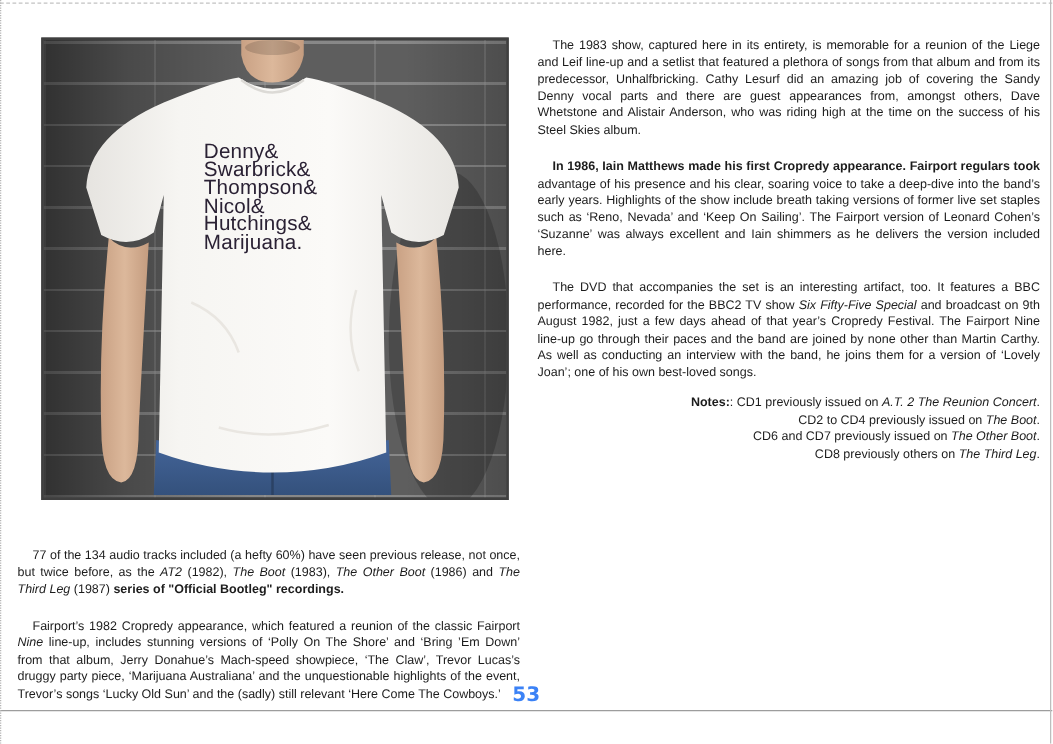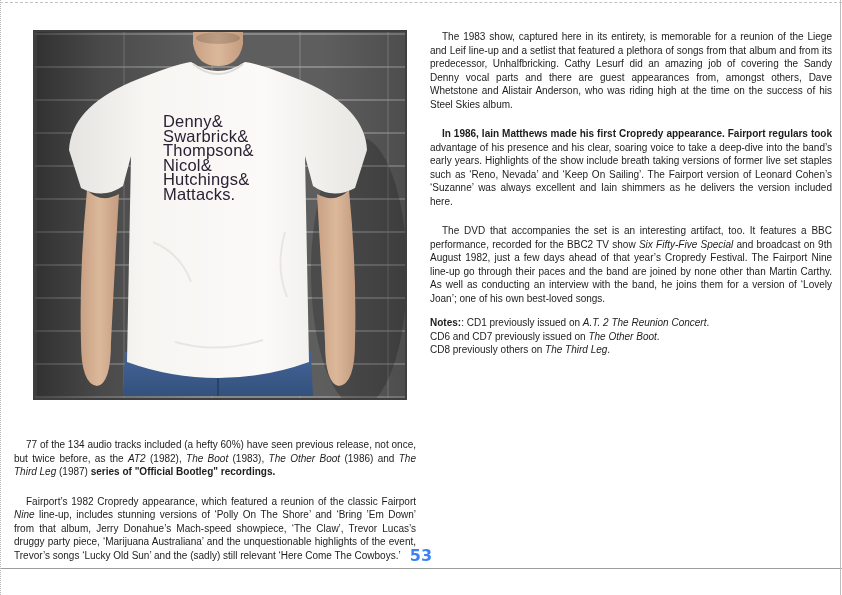--- a/index.html
+++ b/index.html
@@ -31,21 +31,21 @@
     font-weight:normal;font-size:16.5px;line-height:14.6px;
     letter-spacing:.2px;color:#2a2134;white-space:nowrap;
   }
 
   
   .col{position:absolute;font-size:10px;line-height:13.5px;text-align:justify;}
   .right-col{left:430px;top:14px;width:402px;}
   .left-col{left:14px;top:422px;width:402px;}
   .para{margin:16px 0 11px 0;text-indent:12px;}
   .notes{margin-top:10px;}
-  .note-line{margin:0;text-indent:0;text-align:left;}
+  .note-line{margin:0;text-indent:0;text-align:right;}
 
   .page-number{
     position:absolute;left:0;top:546px;width:842px;text-align:center;
     font-family:"DejaVu Sans", sans-serif;font-weight:bold;font-size:16px;color:#3b82f6;
   }
 </style>
 </head>
 <body>
 
 <div class="rule top"></div>
@@ -83,30 +83,31 @@
     <path d="M96,50 Q140,32 156,30 Q183,48 210,30 Q226,32 270,50 Q330,76 332,118 L320,156 Q298,168 278,154 L270,124 L274,330 Q230,346 183,346 Q136,346 92,330 L96,124 L88,154 Q68,168 46,156 L34,118 Q36,76 96,50 Z" fill="url(#shirtg)"></path>
     <path d="M158,32 Q183,52 208,32" stroke="#dcdad6" stroke-width="2" fill="none"></path>
     <path d="M118,210 Q146,222 156,250 M250,200 Q240,235 252,265 M140,310 Q183,322 228,308" stroke="#e9e6e1" stroke-width="2" fill="none"></path>
   </svg>
   <div class="print">
     <div>Denny&amp;</div>
     <div>Swarbrick&amp;</div>
     <div>Thompson&amp;</div>
     <div>Nicol&amp;</div>
     <div>Hutchings&amp;</div>
-    <div>Mattacks.</div>
+    <div>Marijuana.</div>
   </div>
 </div>
 
 <div class="col right-col">
   <p class="para"><span>The 1983 show, captured here in its entirety, is memorable for a reunion of the Liege and Leif line-up and a setlist that featured a plethora of songs from that album and from its predecessor, Unhalfbricking.  Cathy Lesurf did an amazing job of covering the Sandy Denny vocal parts and there are guest appearances from, amongst others, Dave Whetstone and Alistair Anderson, who was riding high at the time on the success of his Steel Skies album.</span></p>
   <p class="para"><span style="font-weight: bold;">In 1986, Iain Matthews made his first Cropredy appearance. Fairport regulars took</span><span> advantage of his presence and his clear, soaring voice to take a deep-dive into the band’s early years.  Highlights of the show include breath taking versions of former live set staples such as ‘Reno, Nevada’ and ‘Keep On Sailing’.  The Fairport version of Leonard Cohen’s ‘Suzanne’ was always excellent and Iain shimmers as he delivers the version included here.</span></p>
   <p class="para"><span>The DVD that accompanies the set is an interesting artifact, too.  It features a BBC performance, recorded for the BBC2 TV show </span><span style="font-style: italic;">Six Fifty-Five Special</span><span> and broadcast on 9th August 1982, just a few days ahead of that year’s Cropredy Festival.  The Fairport Nine line-up go through their paces and the band are joined by none other than Martin Carthy.  As well as conducting an interview with the band, he joins them for a version of ‘Lovely Joan’; one of his own best-loved songs.</span></p>
   <div class="notes">
     <p class="note-line"><span style="font-weight: bold;">Notes:</span><span>: CD1 previously issued on </span><span style="font-style: italic;">A.T. 2 The Reunion Concert</span><span>.</span></p>
+    <p class="note-line"><span>CD2 to CD4 previously issued on </span><span style="font-style: italic;">The Boot</span><span>.</span></p>
     <p class="note-line"><span>CD6 and CD7 previously issued on </span><span style="font-style: italic;">The Other Boot</span><span>.</span></p>
     <p class="note-line"><span>CD8 previously others on </span><span style="font-style: italic;">The Third Leg</span><span>.</span></p>
   </div>
 </div>
 
 <div class="col left-col">
   <p class="para"><span>77 of the 134 audio tracks included (a hefty 60%) have seen previous release, not once, but twice before, as the </span><span style="font-style: italic;">AT2</span><span> (1982), </span><span style="font-style: italic;">The Boot</span><span> (1983), </span><span style="font-style: italic;">The Other Boot</span><span> (1986) and </span><span style="font-style: italic;">The Third Leg</span><span> (1987) </span><span style="font-weight: bold;">series of "Official Bootleg" recordings.</span></p>
   <p class="para"><span>Fairport’s 1982 Cropredy appearance, which featured a reunion of the classic Fairport </span><span style="font-style: italic;">Nine</span><span> line-up, includes stunning versions of ‘Polly On The Shore’ and ‘Bring ’Em Down’ from that album, Jerry Donahue’s Mach-speed showpiece, ‘The Claw’, Trevor Lucas’s druggy party piece, ‘Marijuana Australiana’ and the unquestionable highlights of the event, Trevor’s songs ‘Lucky Old Sun’ and the (sadly) still relevant ‘Here Come The Cowboys.’</span></p>
 </div>
 

